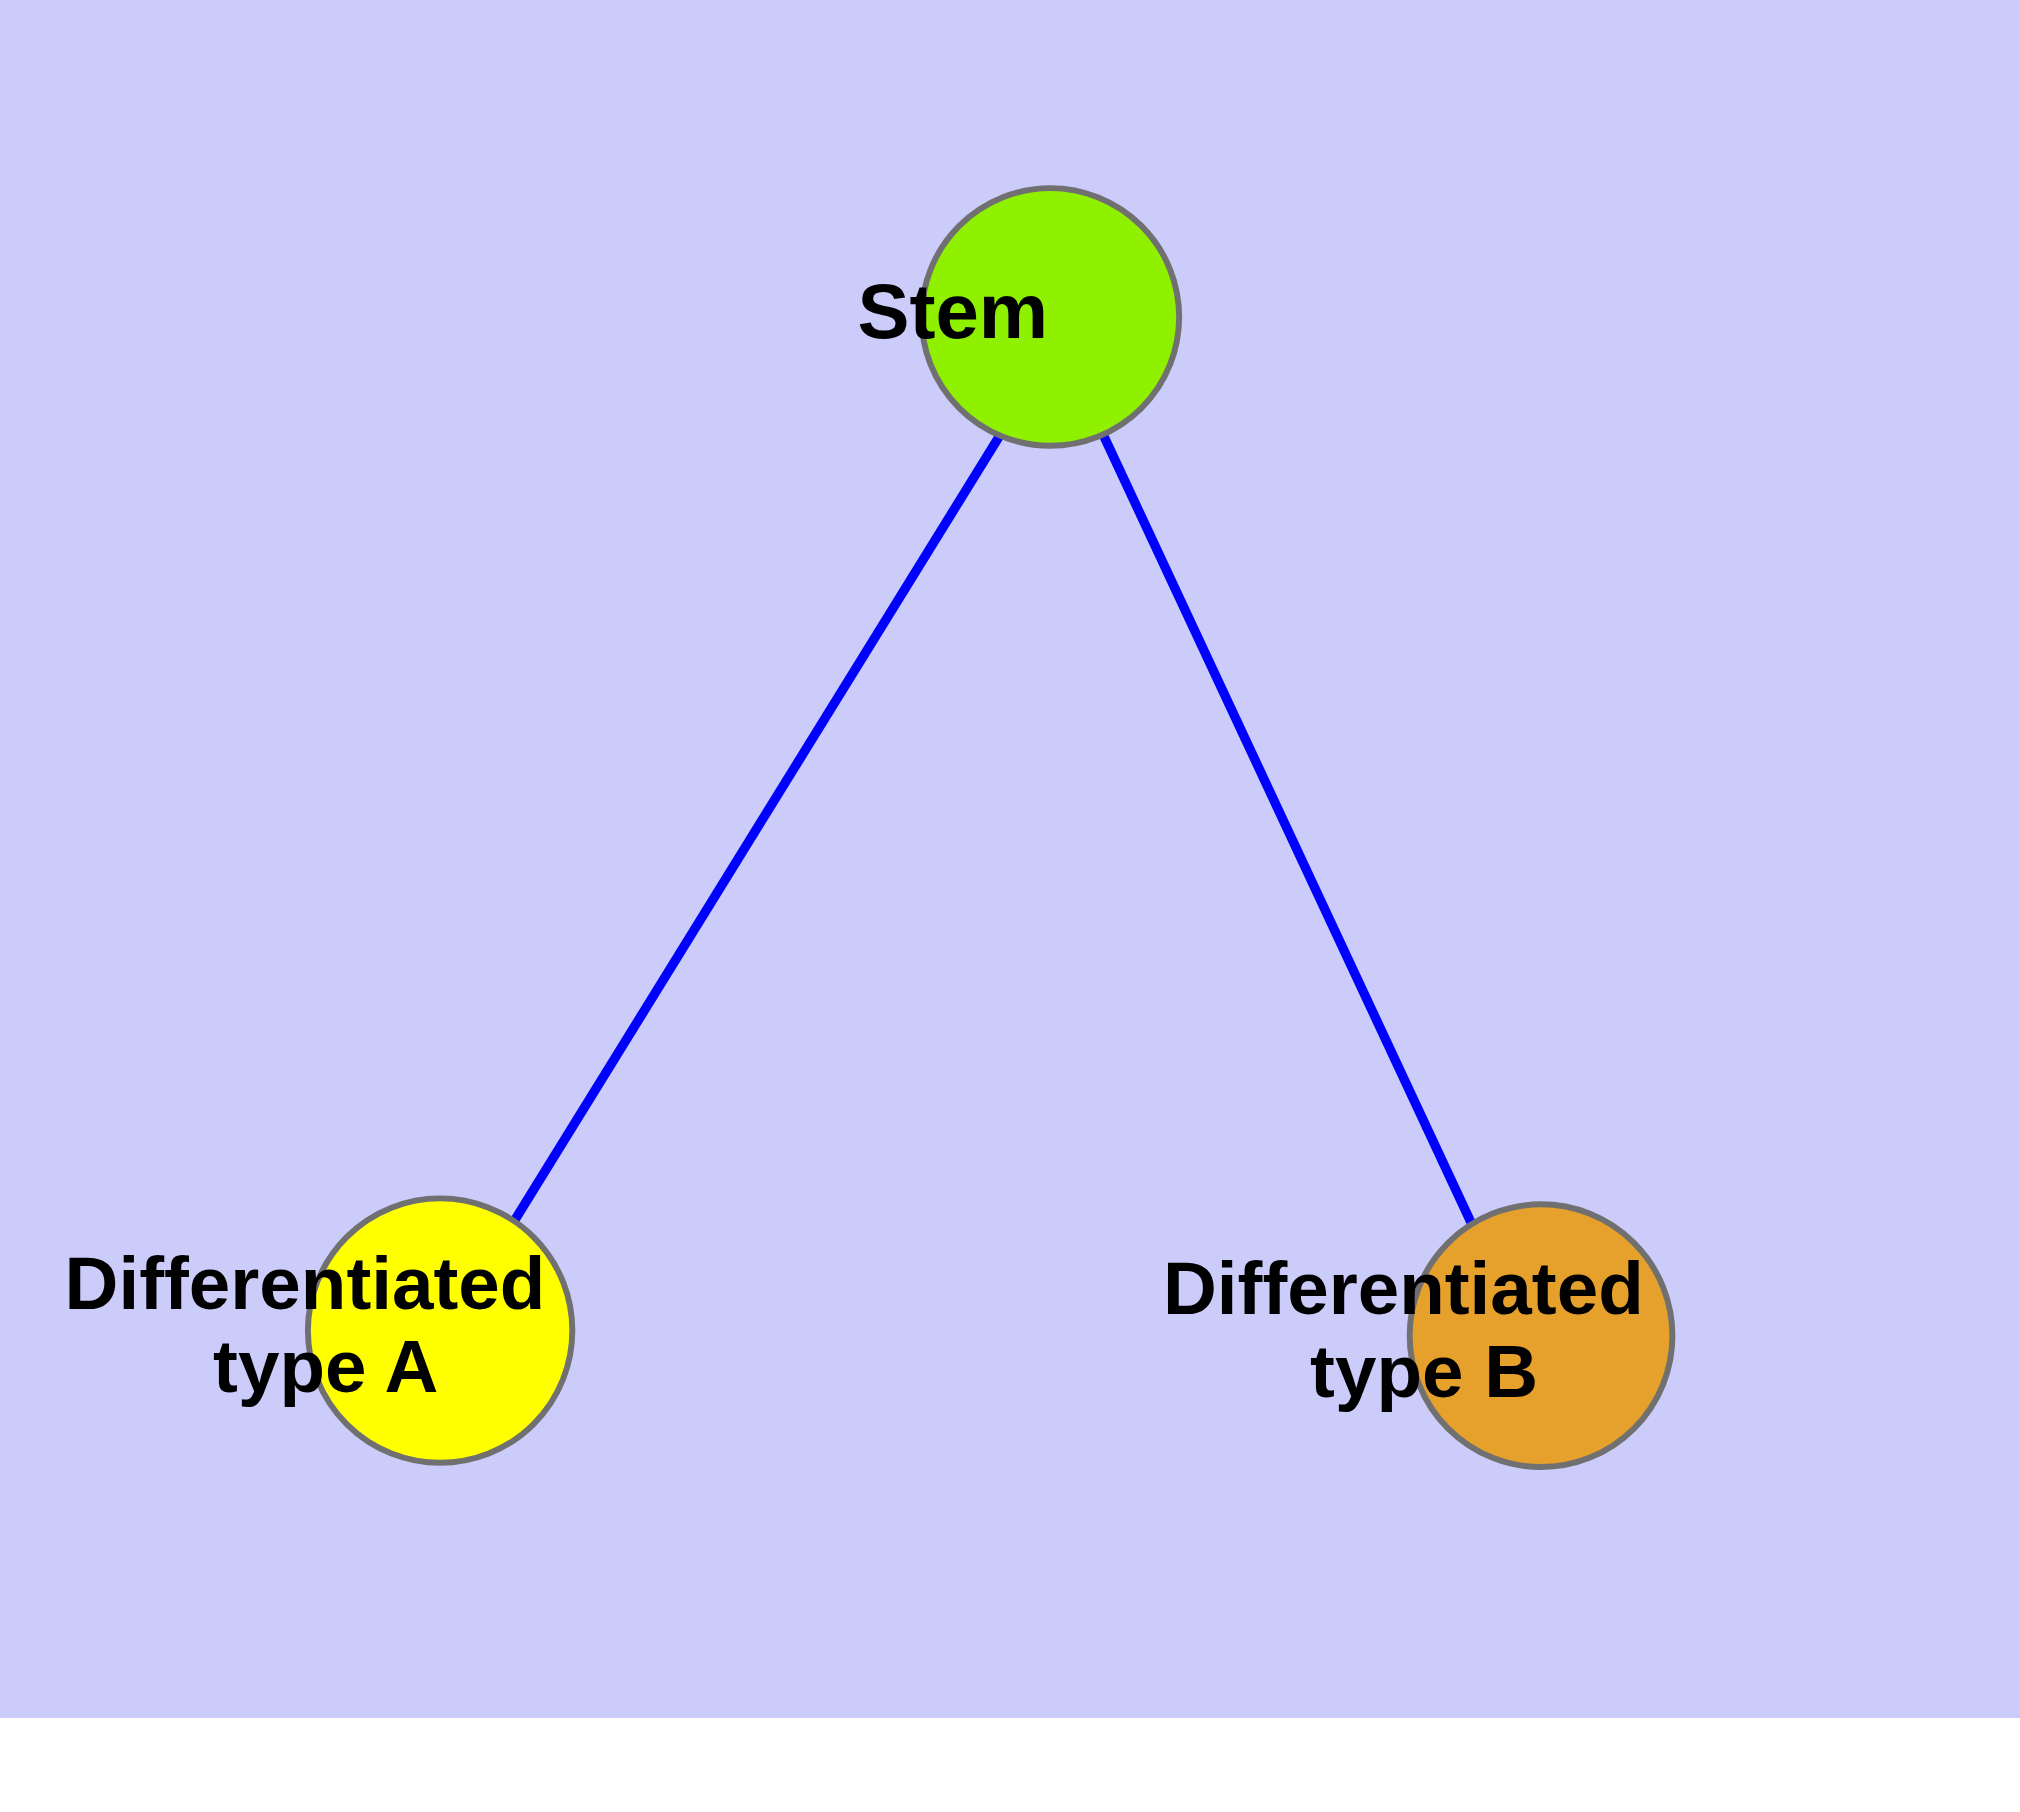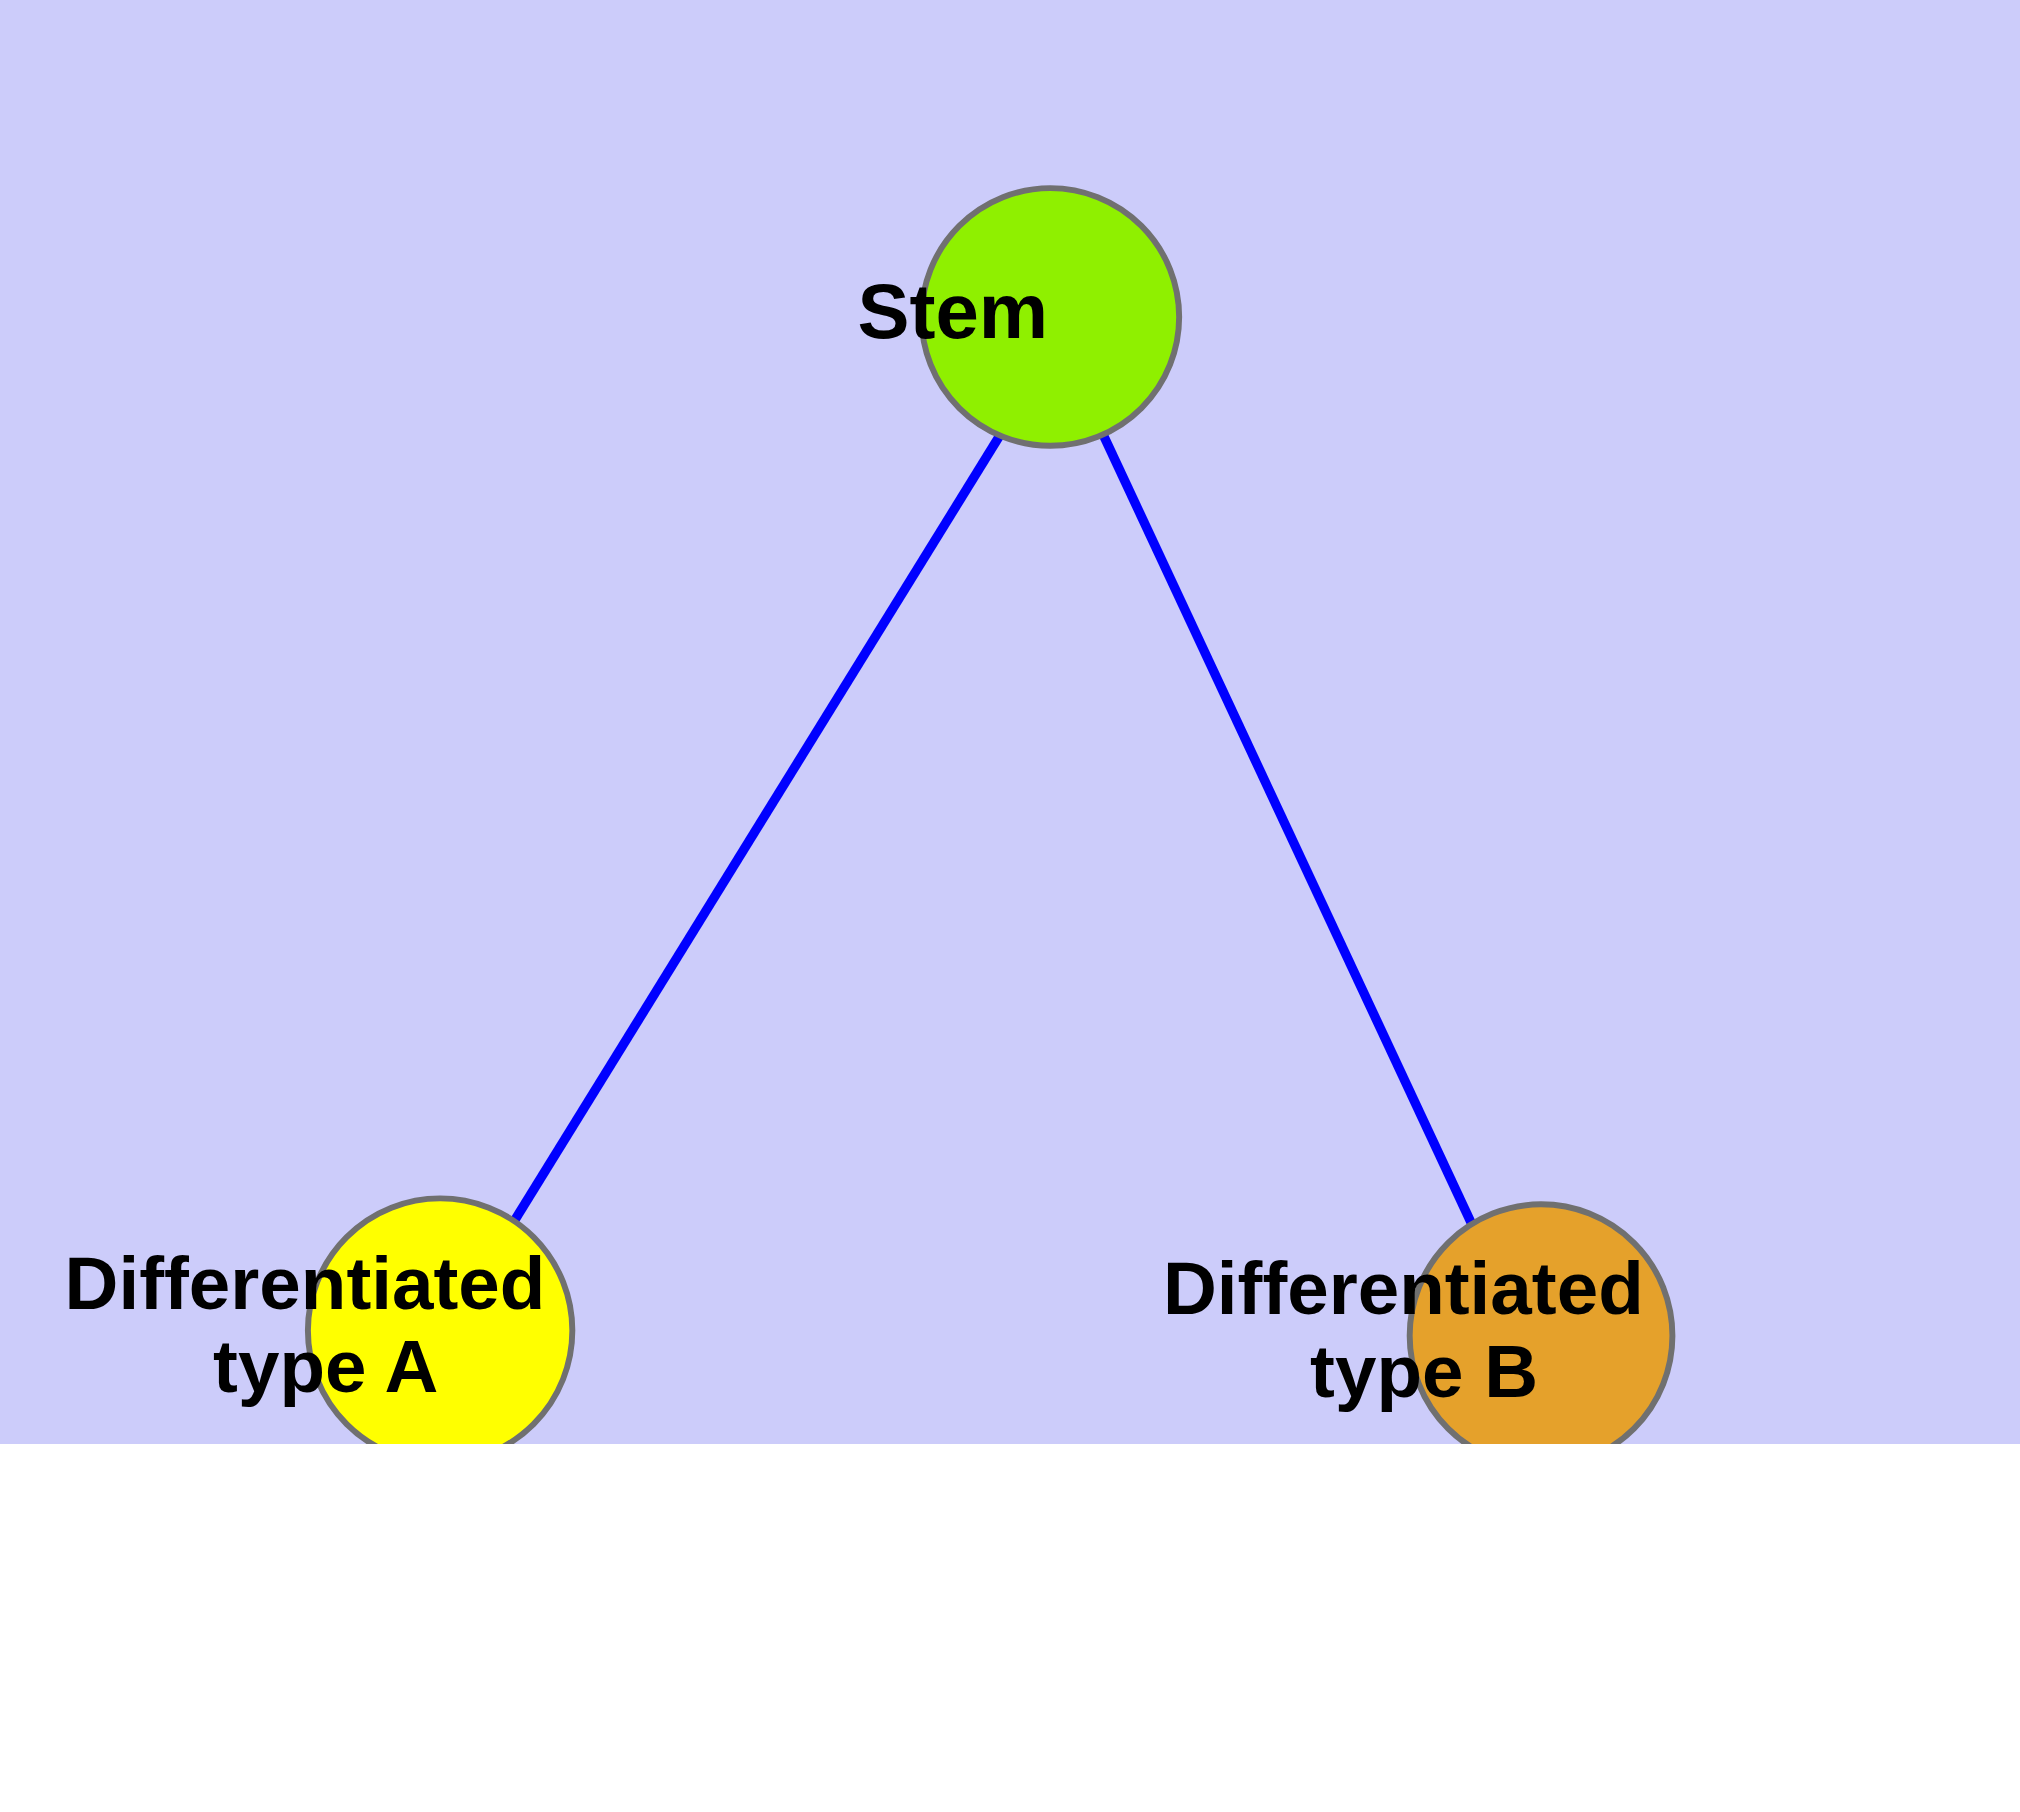--- a/index.html
+++ b/index.html
@@ -4,21 +4,21 @@
 <title>Cell Differentiation Graph</title>
 <style>
   html, body {
     margin: 0;
     padding: 0;
     background: #ffffff;
   }
   #canvas {
     position: relative;
     width: 2021px;
-    height: 1444px;
+    height: 1718px;
     overflow: hidden;
     background: #ccccfa;
     font-family: "Liberation Sans", "DejaVu Sans", sans-serif;
   }
   #graph-svg {
     position: absolute;
     left: 0;
     top: 0;
     width: 2021px;
     height: 1812px;

